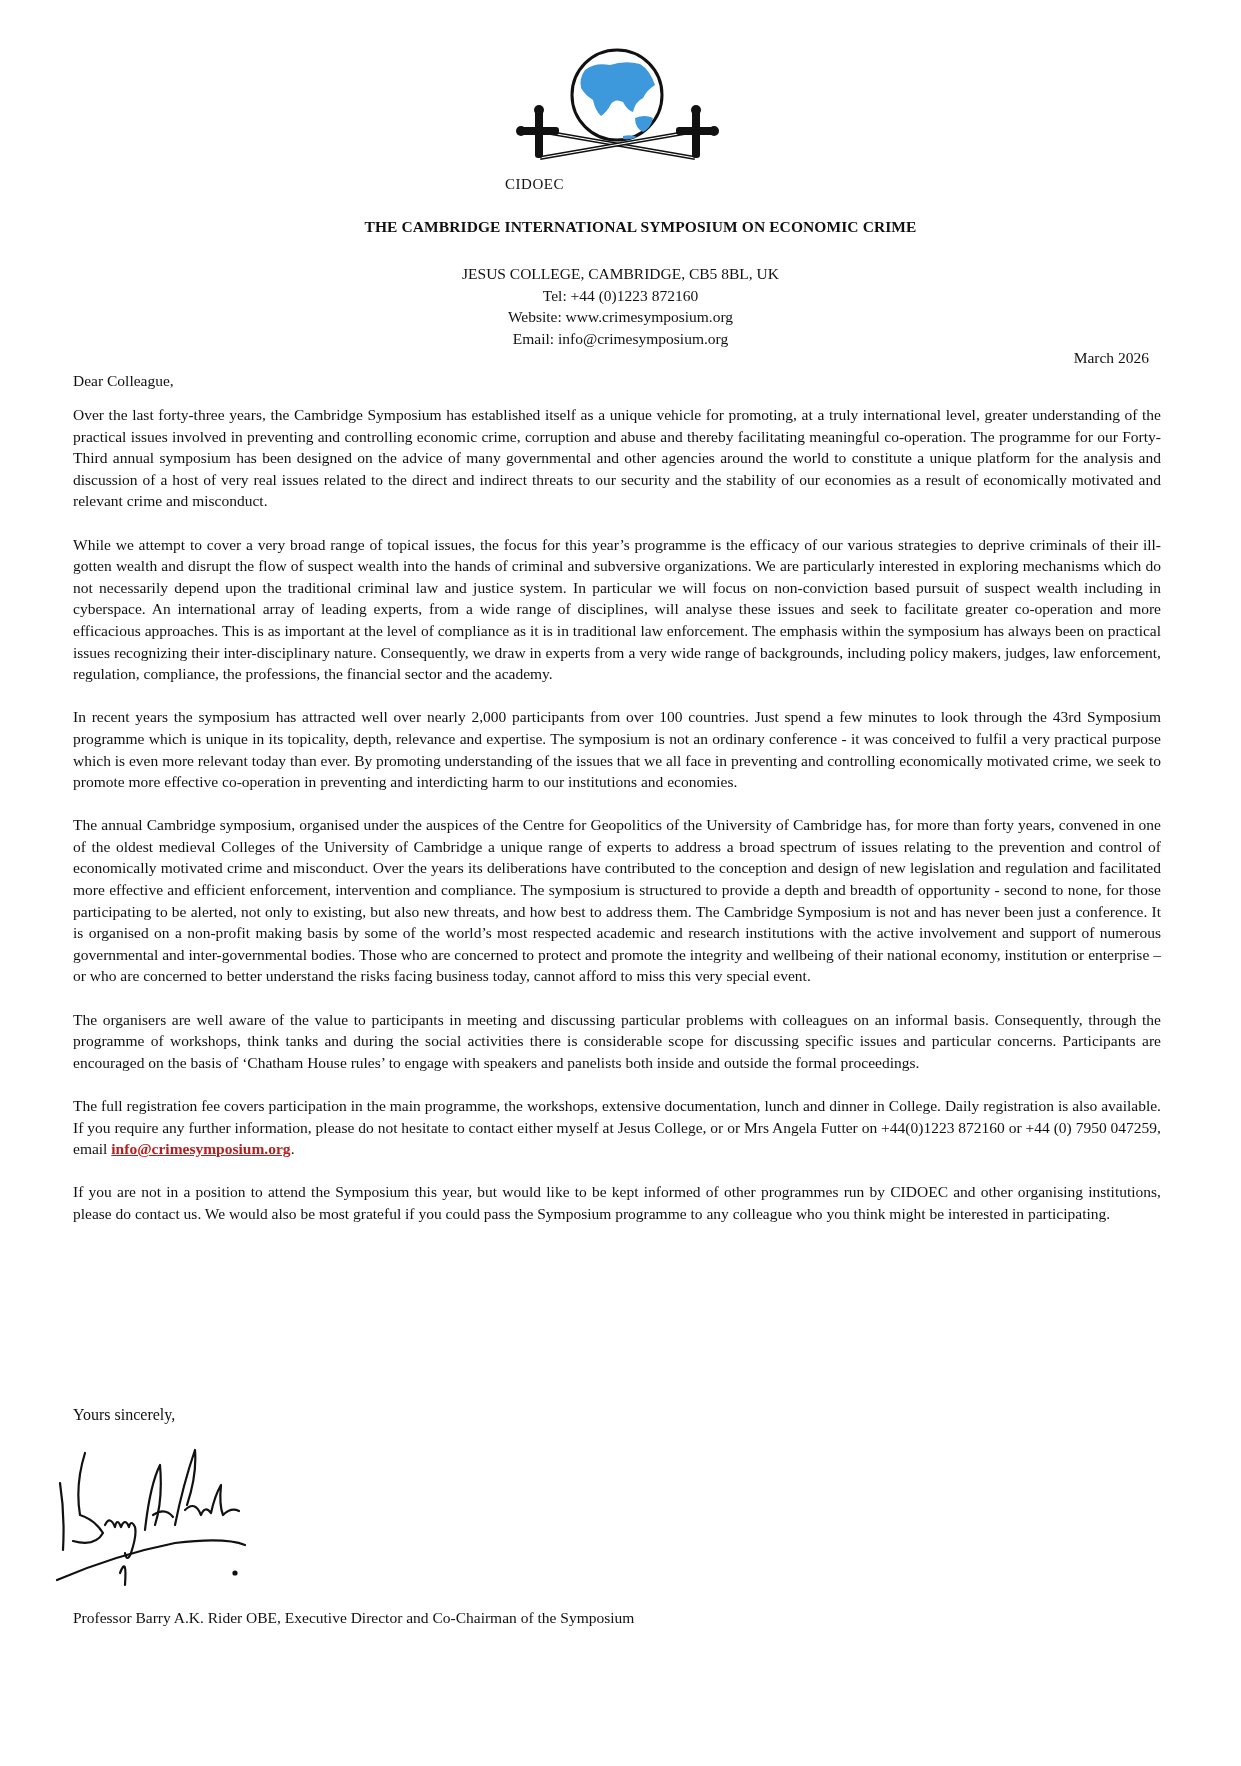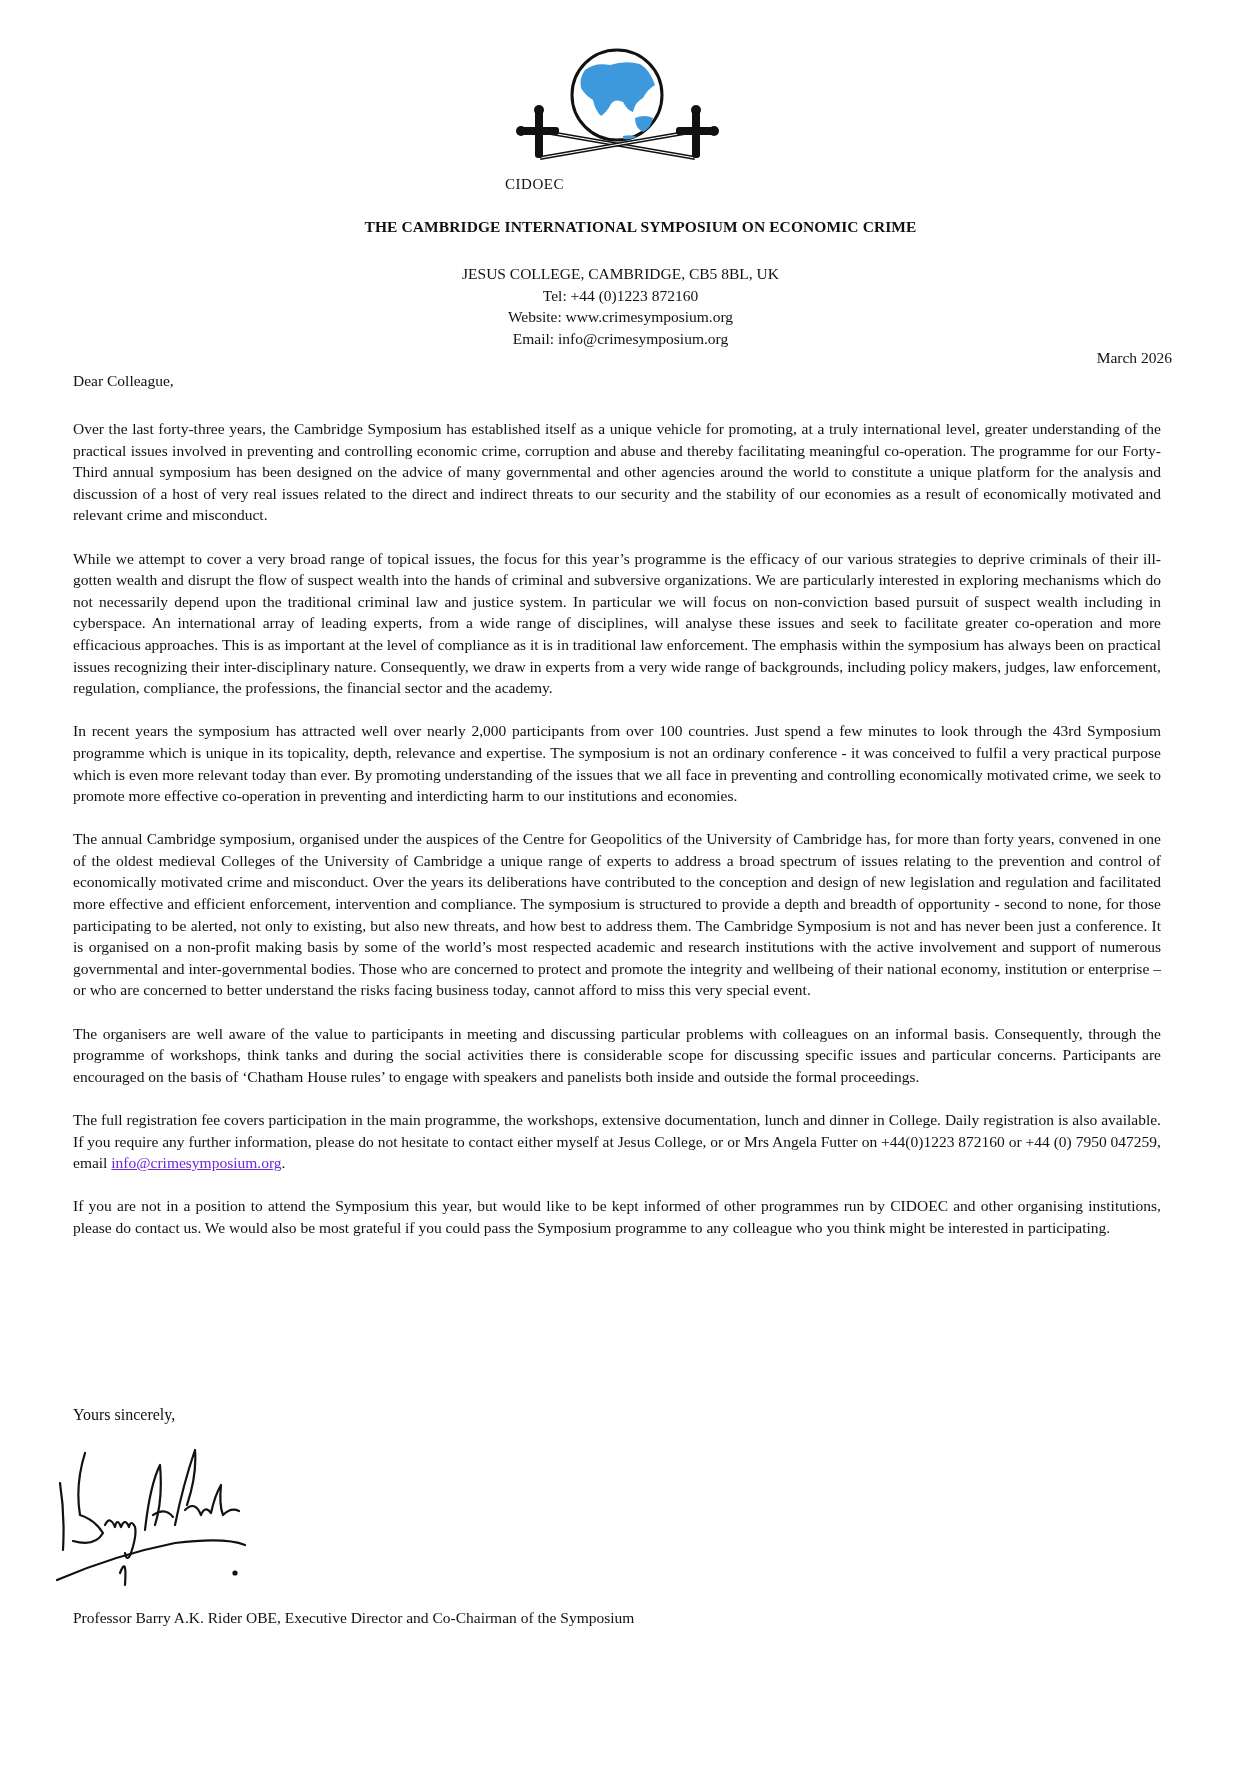--- a/index.html
+++ b/index.html
@@ -20,31 +20,31 @@
     .org-title {
       position: absolute; left: 0; width: 1241px; top: 218px; text-align: center;
       font-size: 15.5px; font-weight: bold; letter-spacing: 0.1px; margin-left: 20px;
     }
     .address {
       position: absolute; left: 0; width: 1241px; top: 263px; text-align: center;
       font-size: 15.5px; line-height: 21.5px;
     }
     .address div { margin: 0; }
     .date {
-      position: absolute; right: 69px; top: 349px; font-size: 15.5px;
+      position: absolute; right: 92px; top: 349px; font-size: 15.5px;
     }
     .salutation {
       position: absolute; left: 73px; top: 372px; font-size: 15.5px;
     }
     .body-text {
-      position: absolute; left: 73px; top: 418px; width: 1088px;
+      position: absolute; left: 73px; top: 404px; width: 1088px;
       font-size: 15.5px; line-height: 21.6px; text-align: justify;
     }
     .body-text p { margin: 0 0 21.6px 0; }
-    .body-text a { color: #6d28d9; text-decoration: underline; }
+    .body-text a { color: #b91c1c; text-decoration: underline; font-weight: bold; }
     .closing {
       position: absolute; left: 73px; top: 1406px; font-size: 16px;
     }
     .signature {
       position: absolute; left: 55px; top: 1445px; width: 240px; height: 150px;
     }
     .signature svg { width: 240px; height: 150px; display: block; }
     .signatory {
       position: absolute; left: 73px; top: 1609px; font-size: 15.5px; font-weight: normal;
     }

